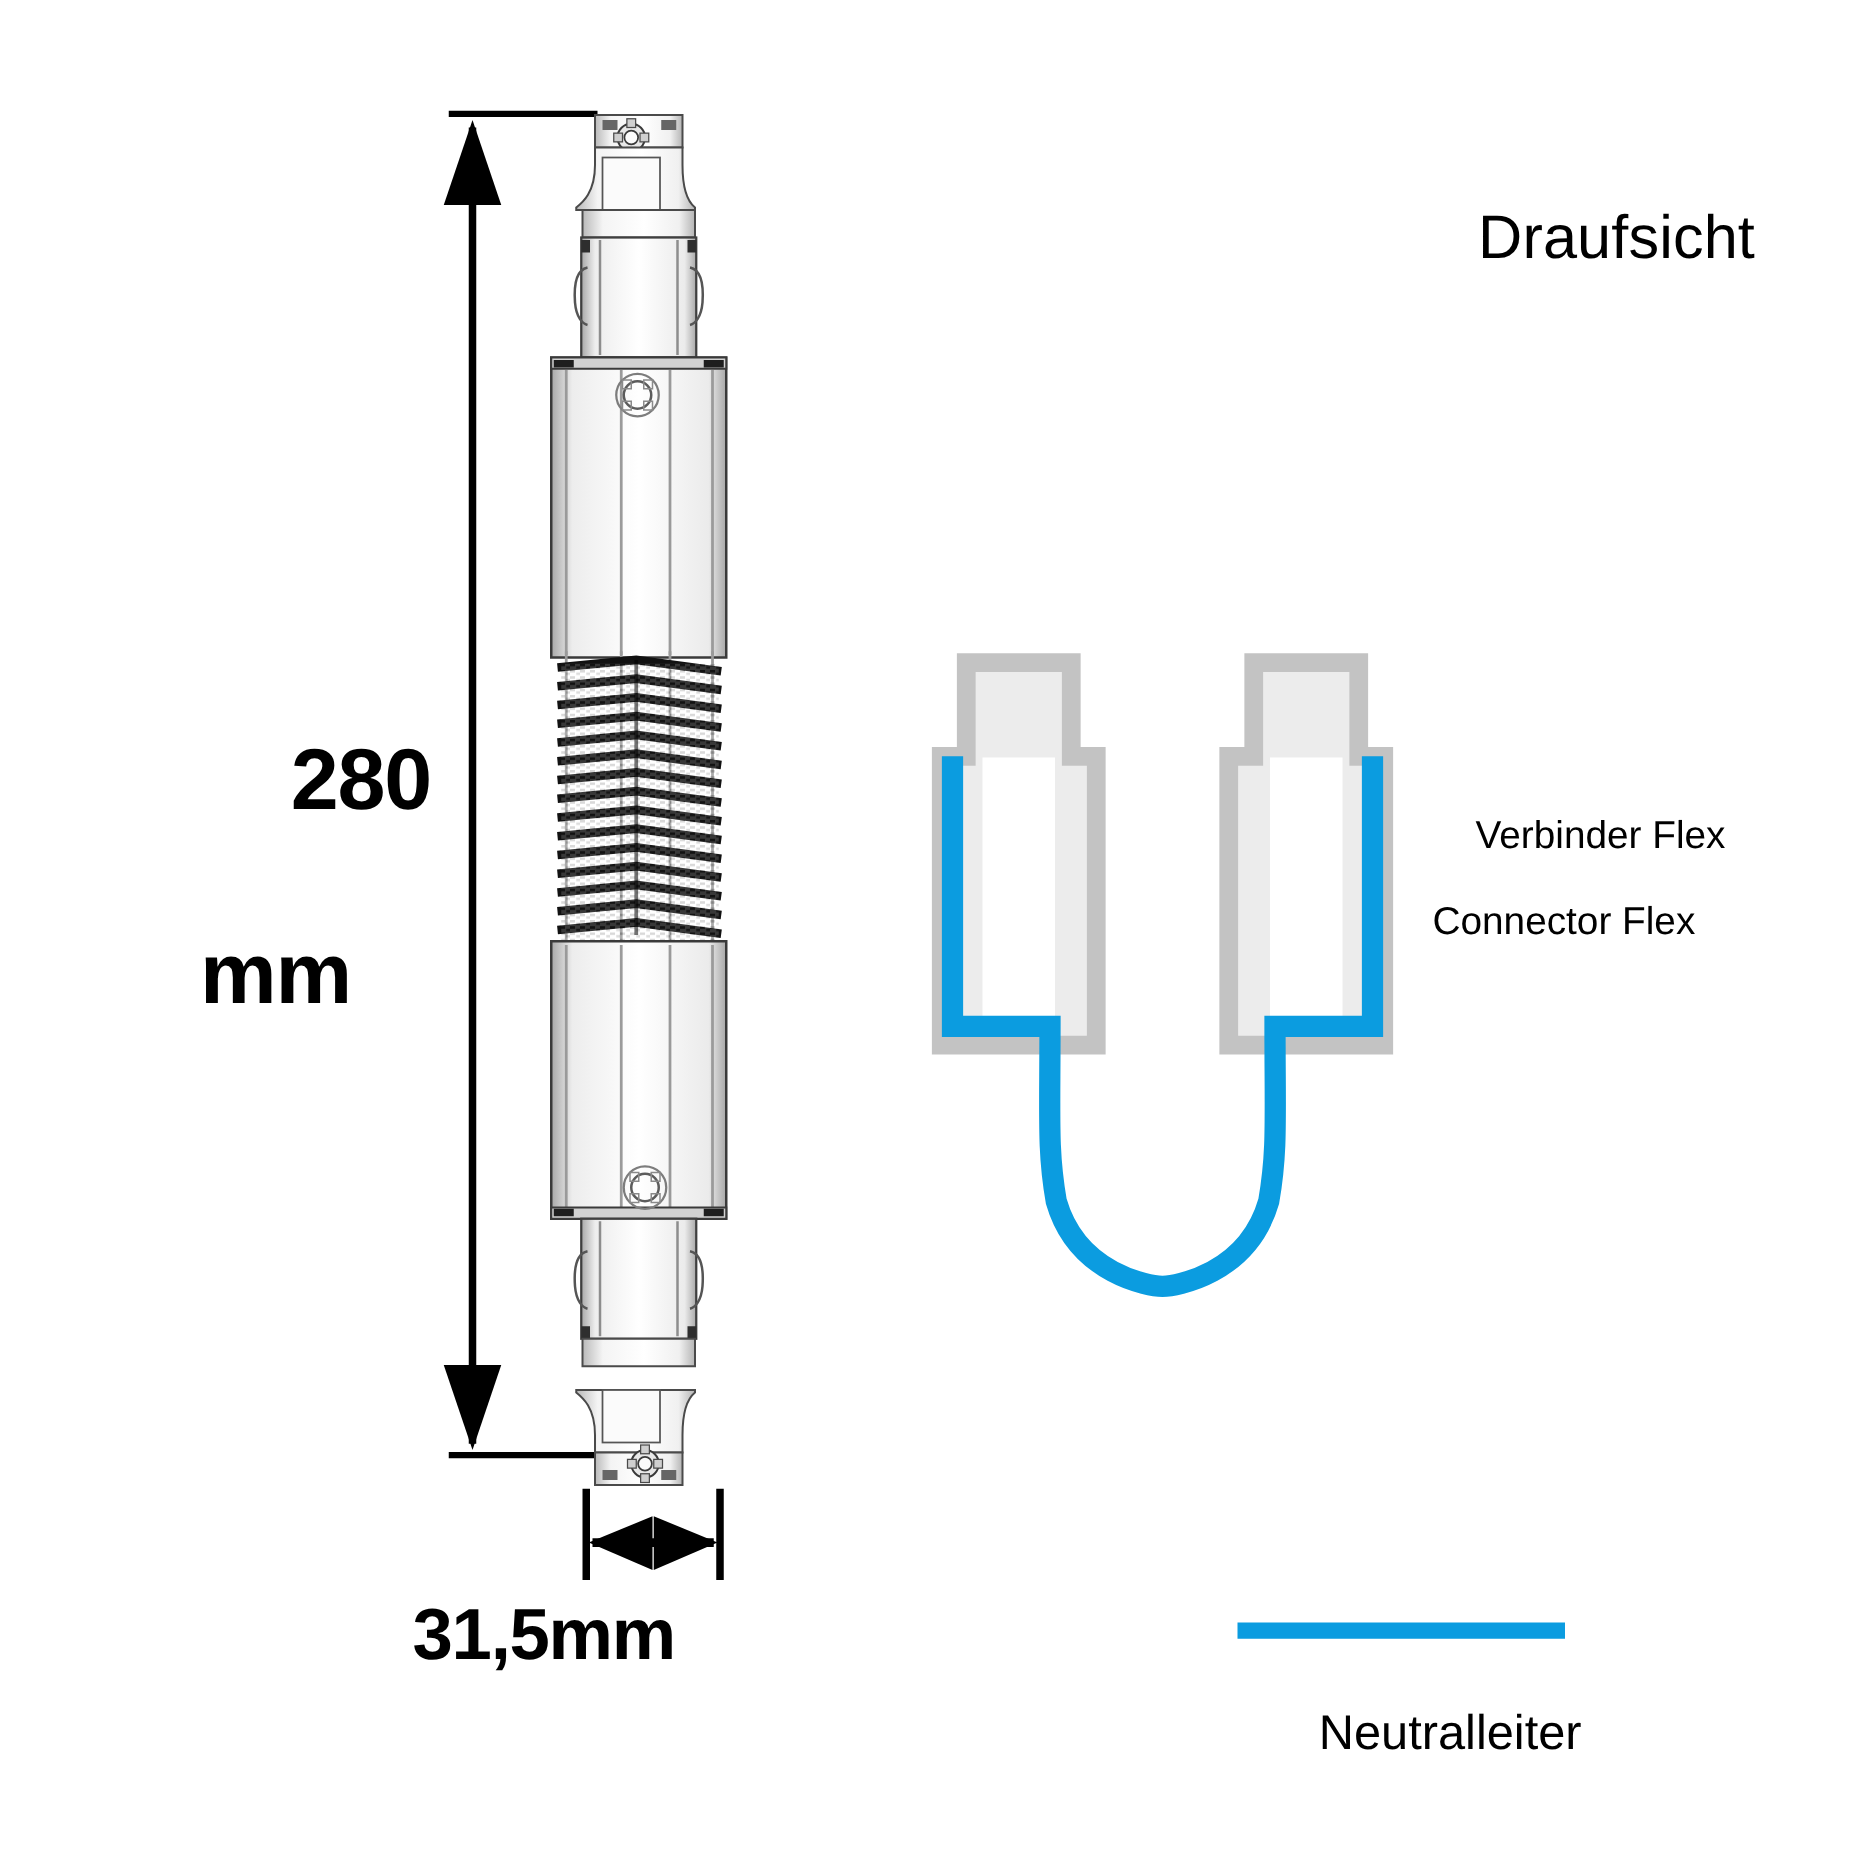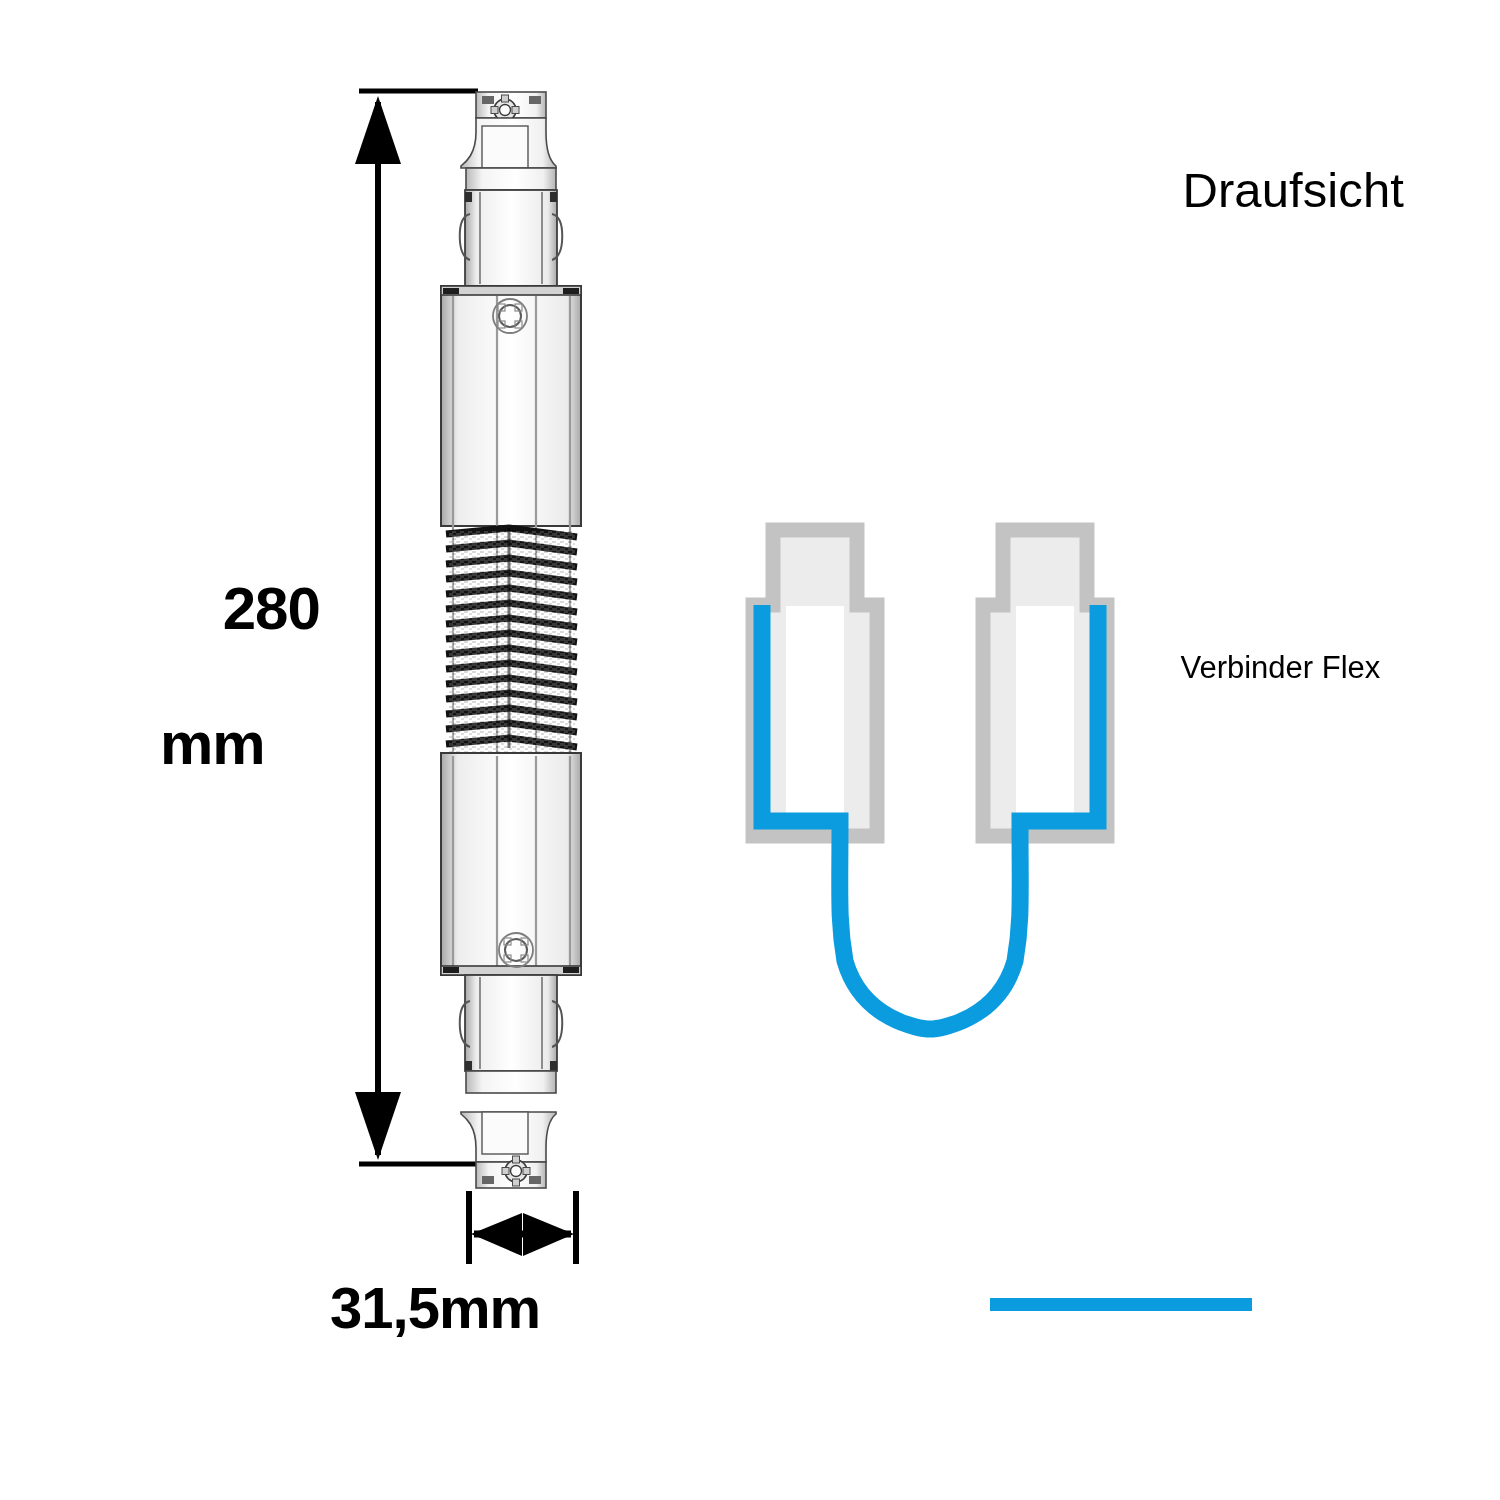--- a/index.html
+++ b/index.html
@@ -52,21 +52,21 @@
     text-align: left;
     font-size: 31px;
     font-weight: 400;
   }
   #connector-label .line2 { display: block; }
 
   
   #dim-length-text {
     left: 160px;
     top: 492px;
-    font-size: 60px;
+    font-size: 69px;
     font-weight: 700;
     letter-spacing: -1px;
   }
   #dim-length-text .l2 { display: block; }
 
   
   #dim-width-text {
     left: 330px;
     top: 1260px;
     font-size: 58px;
@@ -303,21 +303,23 @@
 
   <div class="txt" id="dim-length-text">
     <span>280</span>
     <span class="l2">mm</span>
   </div>
 
   <div class="txt" id="dim-width-text">31,5mm</div>
 
   <div class="txt" id="connector-label">
     <span>Verbinder Flex</span>
+    <span class="line2">Connector Flex</span>
   </div>
 
   <div id="legend">
     <div id="legend-swatch"></div>
     <div id="legend-text">
+      <span>Neutralleiter</span>
     </div>
   </div>
 
 </div>
 
 </body></html>

